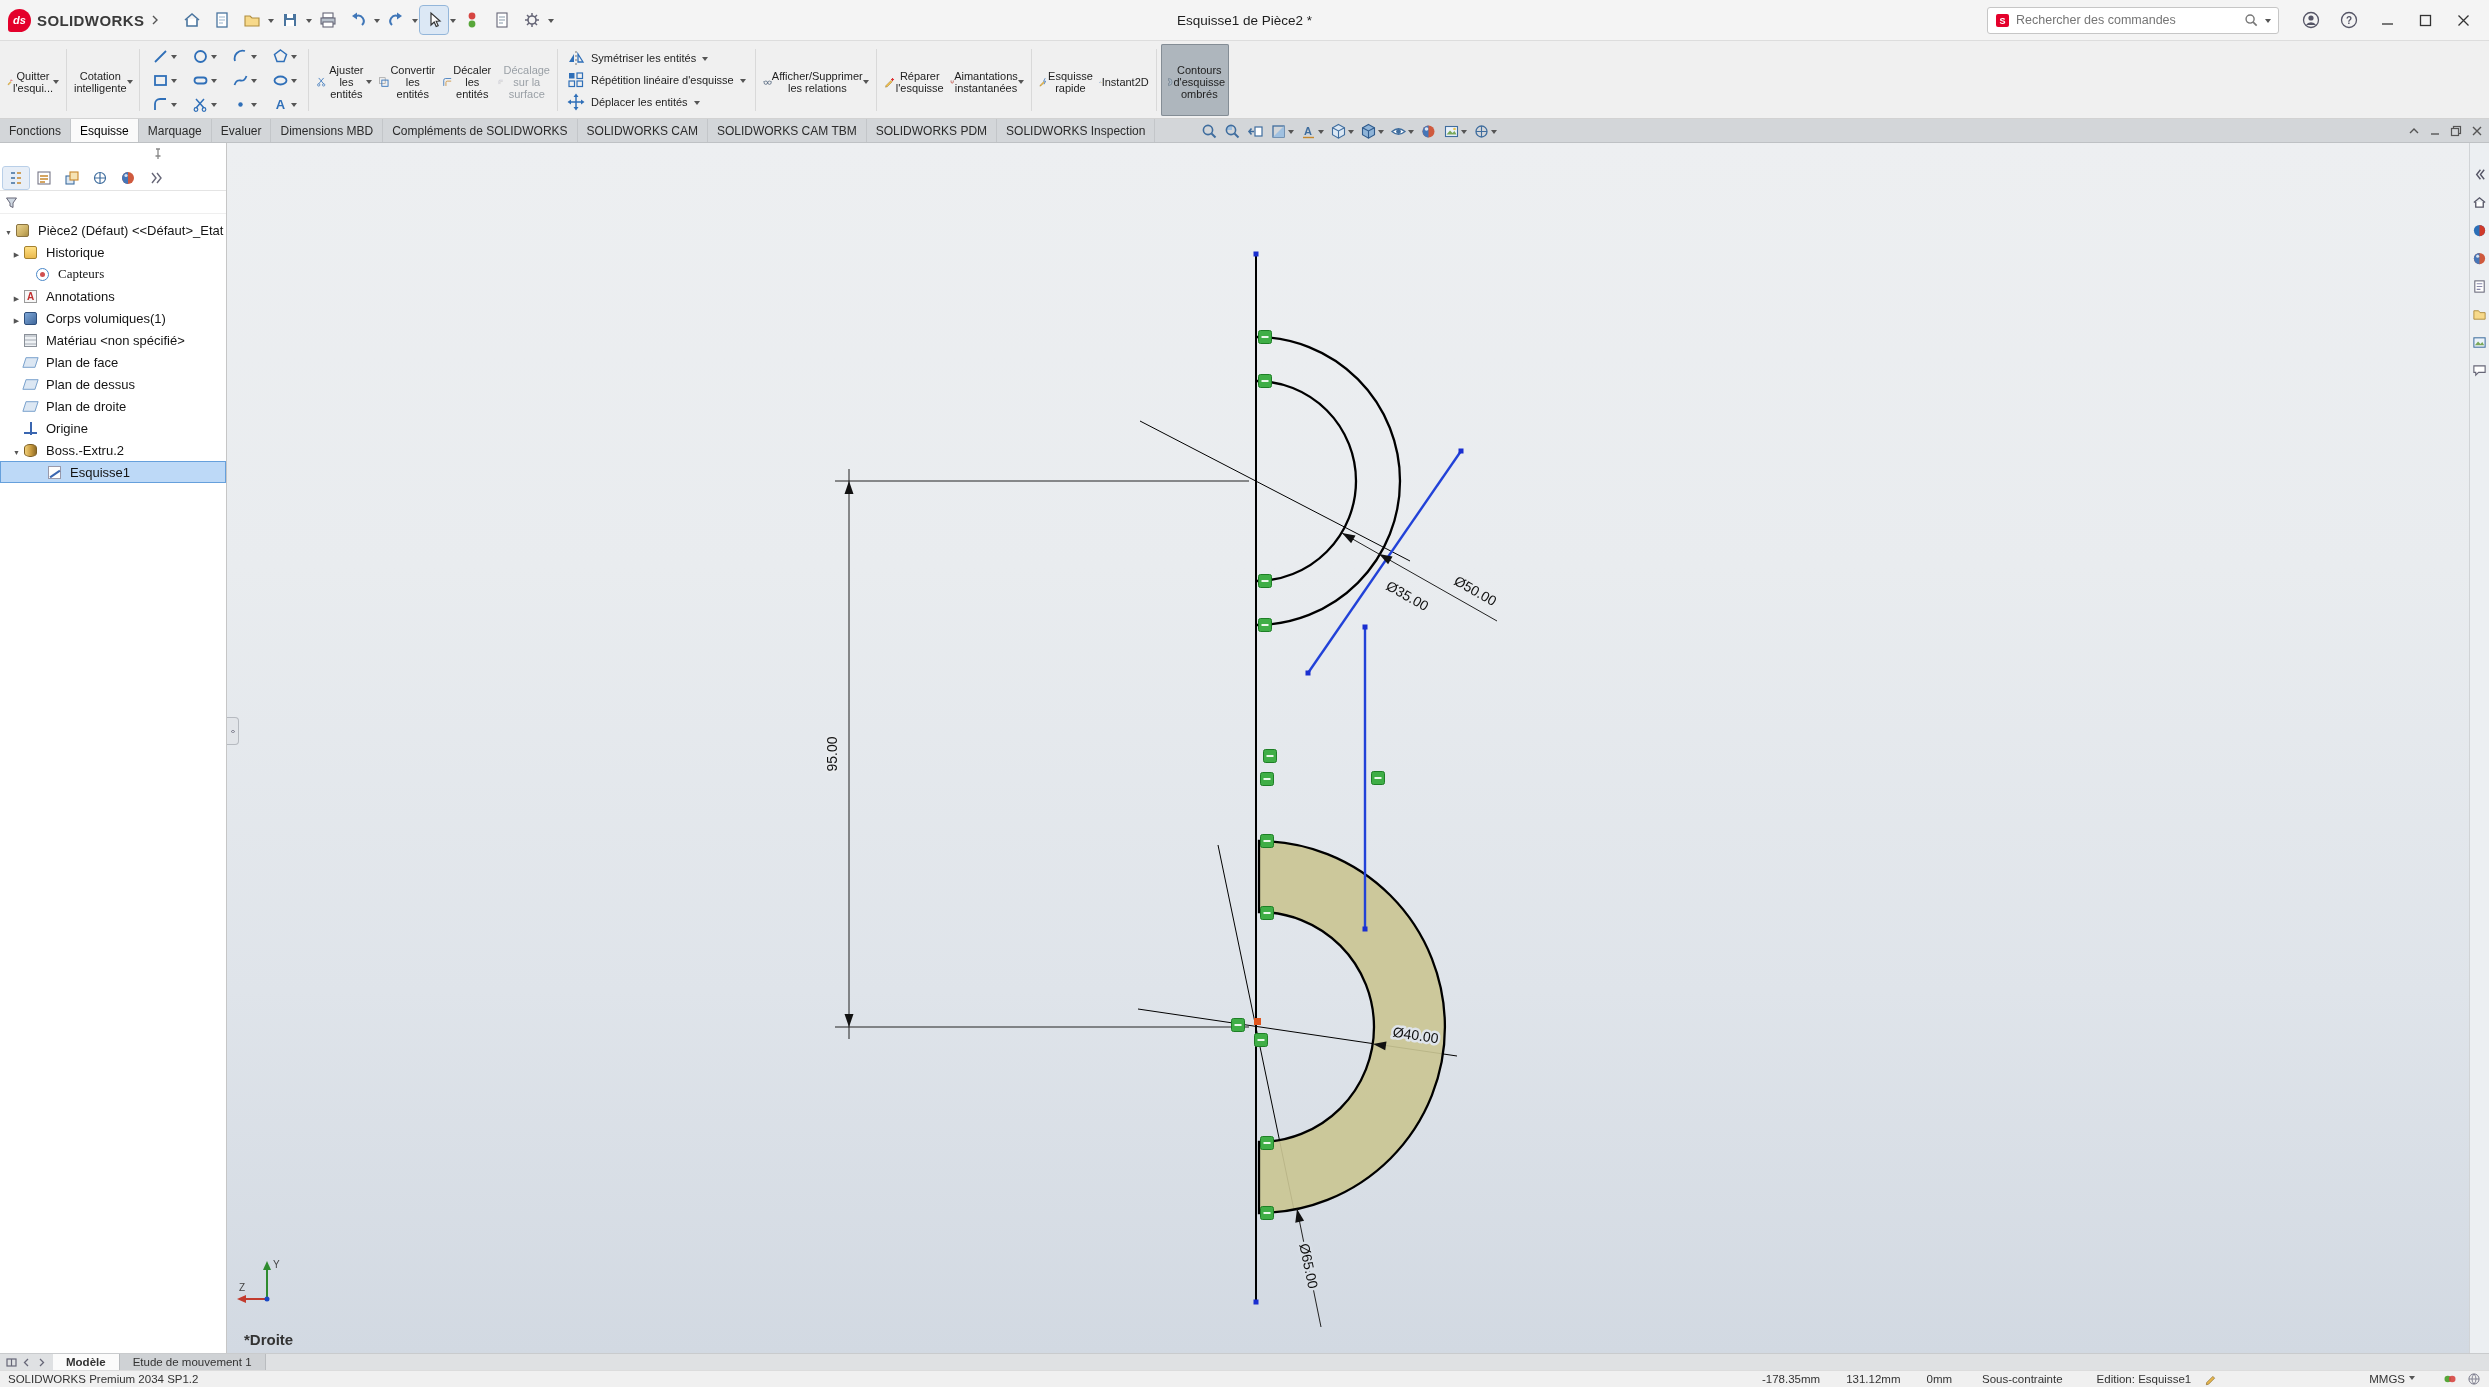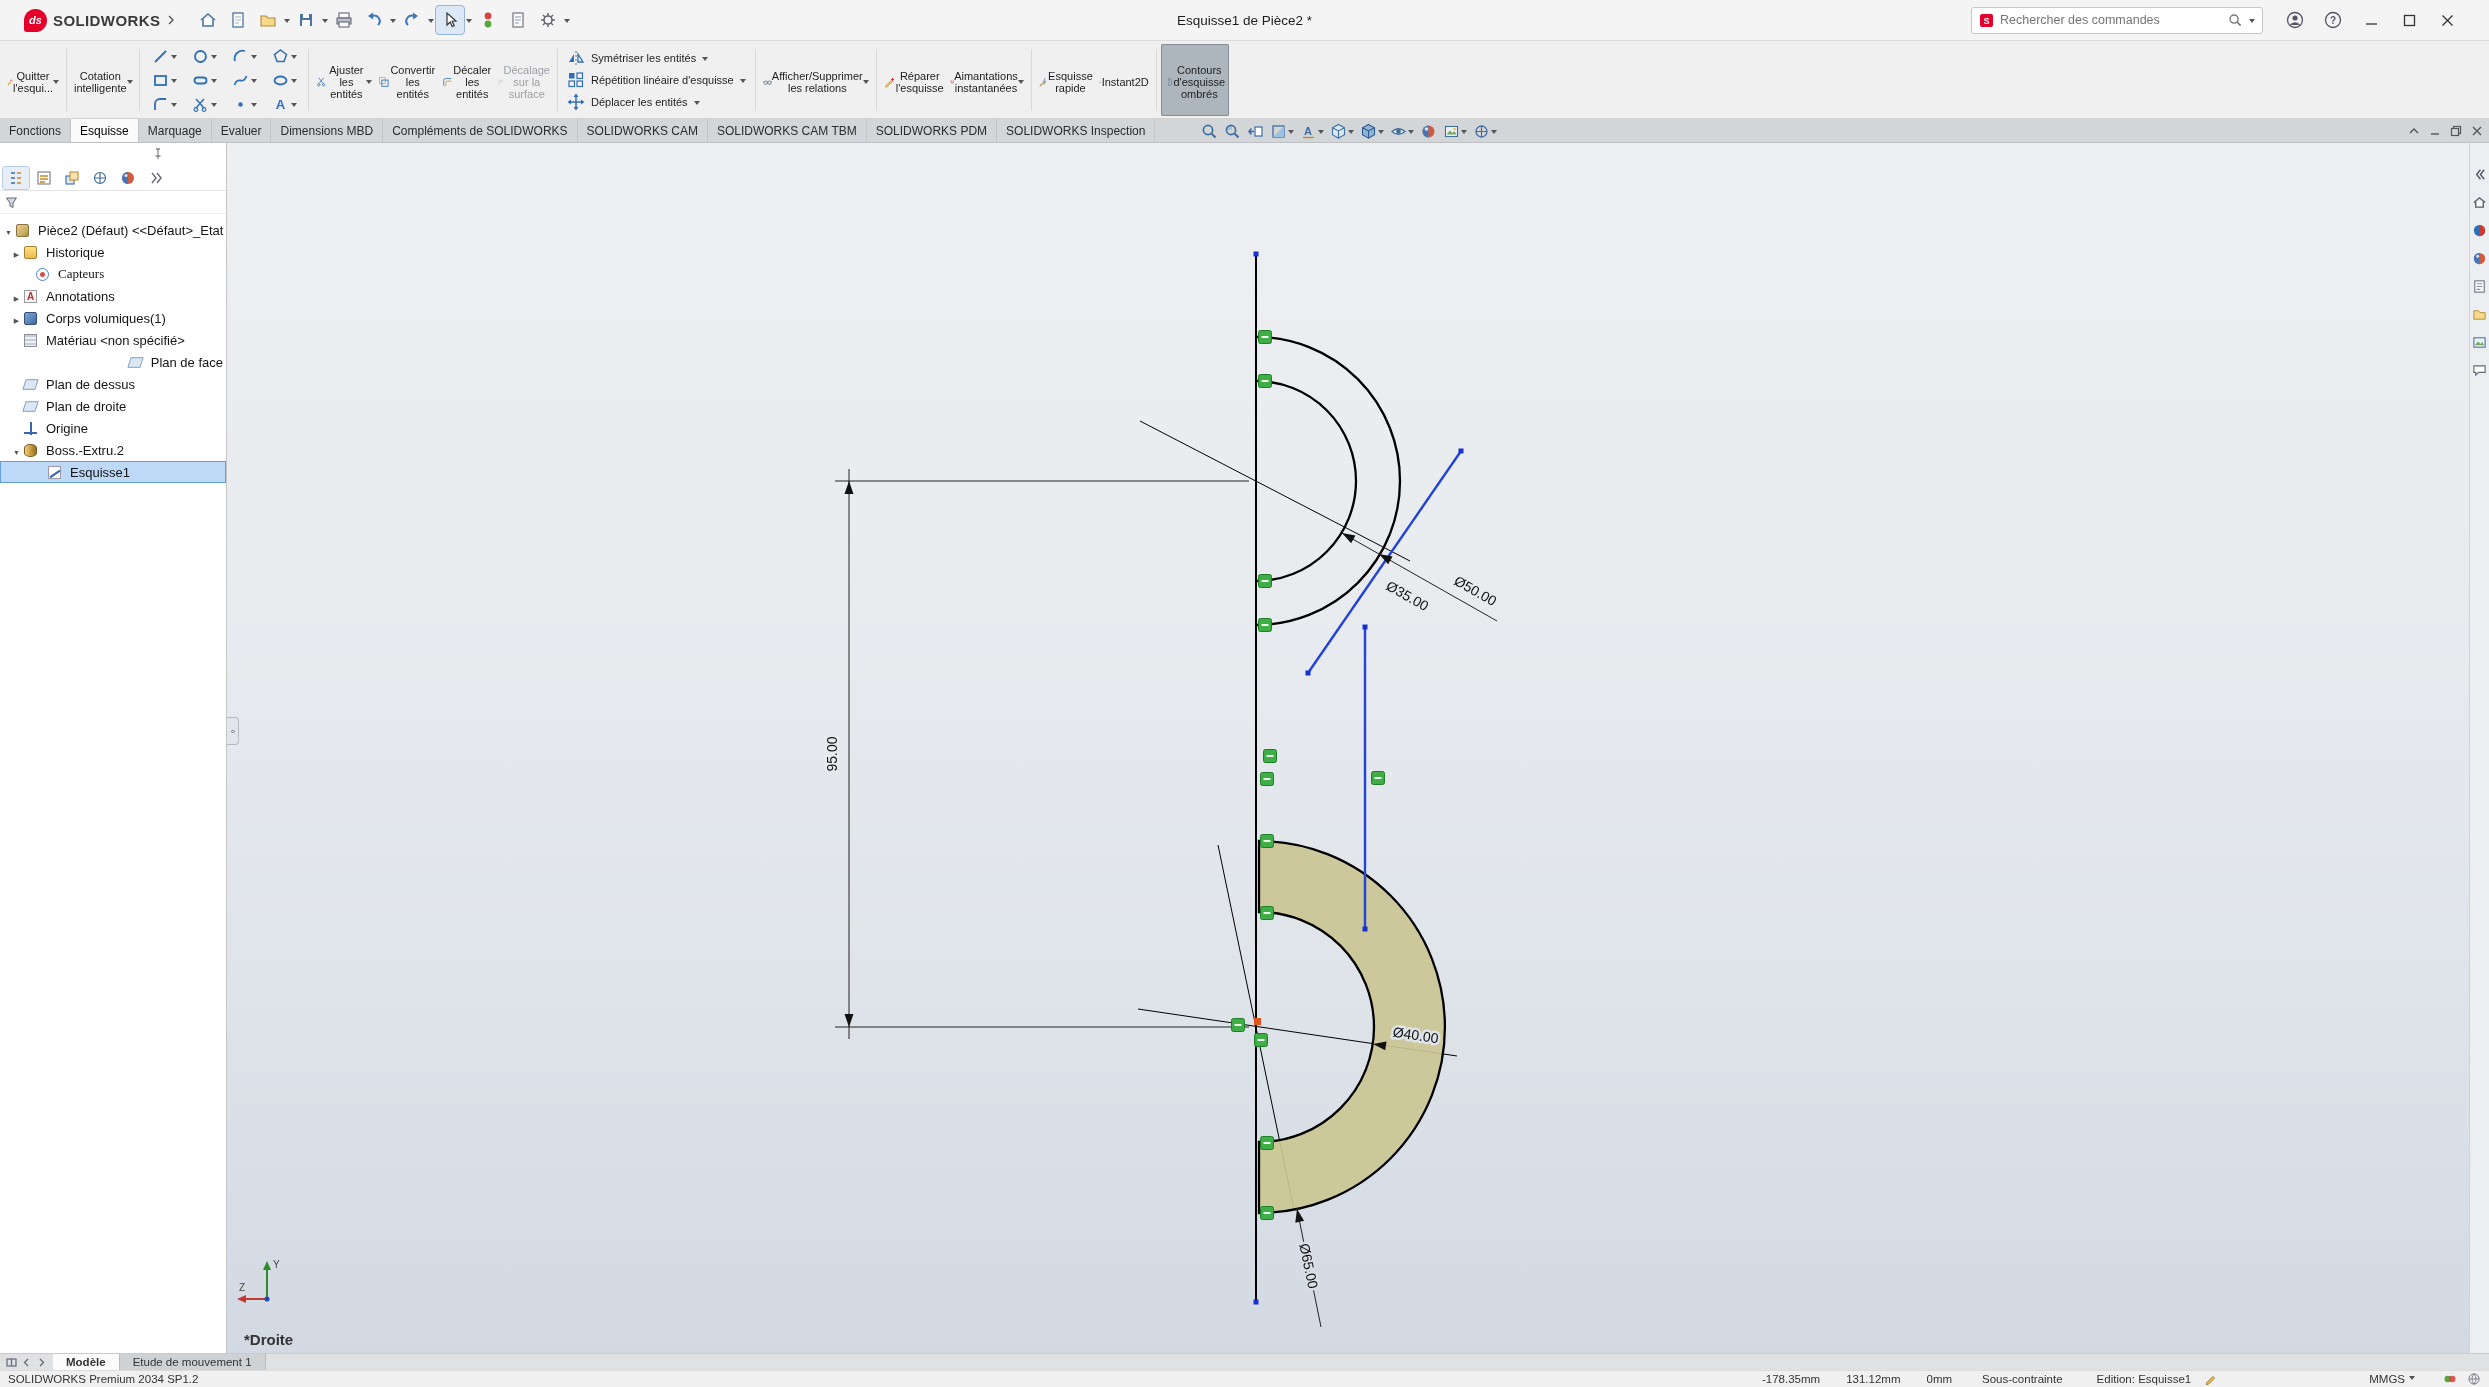--- a/index.html
+++ b/index.html
@@ -1,20 +1,20 @@
 <!DOCTYPE html>
 <html><head>
 <meta charset="utf-8">
 <style>
 *{box-sizing:border-box;margin:0;padding:0}
 html,body{width:2489px;height:1387px;overflow:hidden;background:#f0f0f0;font-family:"Liberation Sans",sans-serif}
 svg{display:block}
 
 
-.titlebar{height:41px;display:flex;align-items:center;background:#f4f4f4;border-bottom:1px solid #dddddd;position:relative;padding:0 24px;gap:2px}
+.titlebar{height:41px;display:flex;align-items:center;background:#f4f4f4;border-bottom:1px solid #dddddd;position:relative;padding:0 8px;gap:2px}
 .logo{display:flex;align-items:center;gap:6px;margin-right:16px}
 .logo-mark{width:23px;height:23px;border-radius:50% 50% 50% 3px;background:#e4002b;color:#fff;font-style:italic;font-weight:bold;font-size:11px;display:flex;align-items:center;justify-content:center}
 .logo-text{font-weight:bold;font-size:15px;color:#3a3a3a;letter-spacing:.4px}
 .qbtn{width:28px;height:28px;display:flex;align-items:center;justify-content:center;border-radius:3px}
 .qbtn.active{background:#dce8f5;outline:1px solid #93b6da}
 .dd{width:0;height:0;border:3.5px solid transparent;border-top:4.5px solid #555;margin-top:4px}
 .dd.sm{border-width:3px;border-top-width:4px}
 .win-title{position:absolute;left:50%;transform:translateX(-50%);font-size:13.5px;color:#1d1d1d;white-space:nowrap}
 .search{margin-left:auto;display:flex;align-items:center;gap:6px;background:#ffffff;border:1px solid #c6c6c6;border-radius:3px;height:27px;width:292px;padding:0 7px}
 .search input{border:none;outline:none;flex:1;font-size:12.5px;color:#444;background:transparent;font-family:"Liberation Sans",sans-serif}
@@ -639,21 +639,21 @@
         <div class="tree-row" style="padding-left: 10px;">
           <span class="tarrow arrow-right"></span>
           <span class="ticon icon-solids"></span>
           <span class="tlabel">Corps volumiques(1)</span>
         </div>
         <div class="tree-row" style="padding-left: 10px;">
           <span class="tarrow arrow-none"></span>
           <span class="ticon icon-material"></span>
           <span class="tlabel">Matériau &lt;non spécifié&gt;</span>
         </div>
-        <div class="tree-row" style="padding-left: 2px; justify-content: flex-end;">
+        <div class="tree-row" style="padding-left: 10px;">
           <span class="tarrow arrow-none"></span>
           <span class="ticon icon-plane"></span>
           <span class="tlabel">Plan de face</span>
         </div>
         <div class="tree-row" style="padding-left: 10px;">
           <span class="tarrow arrow-none"></span>
           <span class="ticon icon-plane"></span>
           <span class="tlabel">Plan de dessus</span>
         </div>
         <div class="tree-row" style="padding-left: 10px;">

